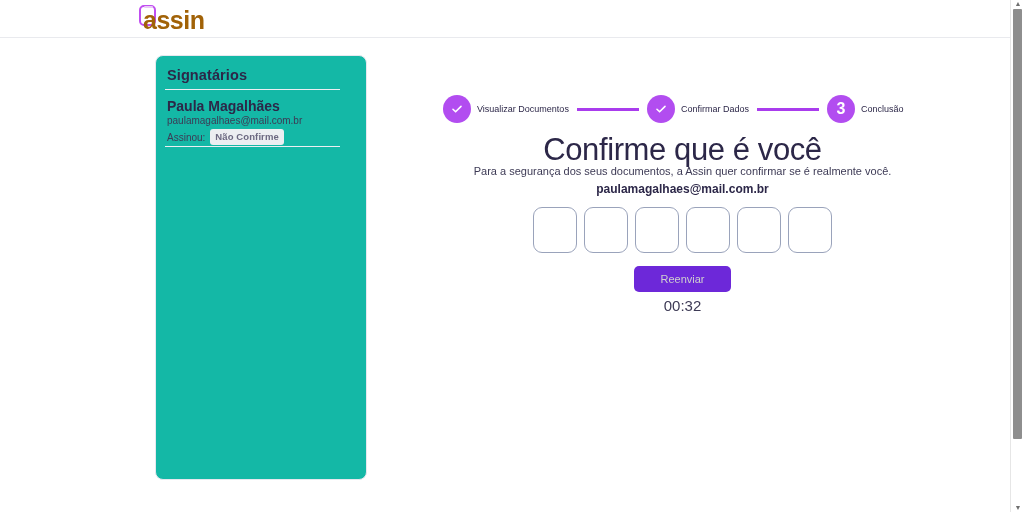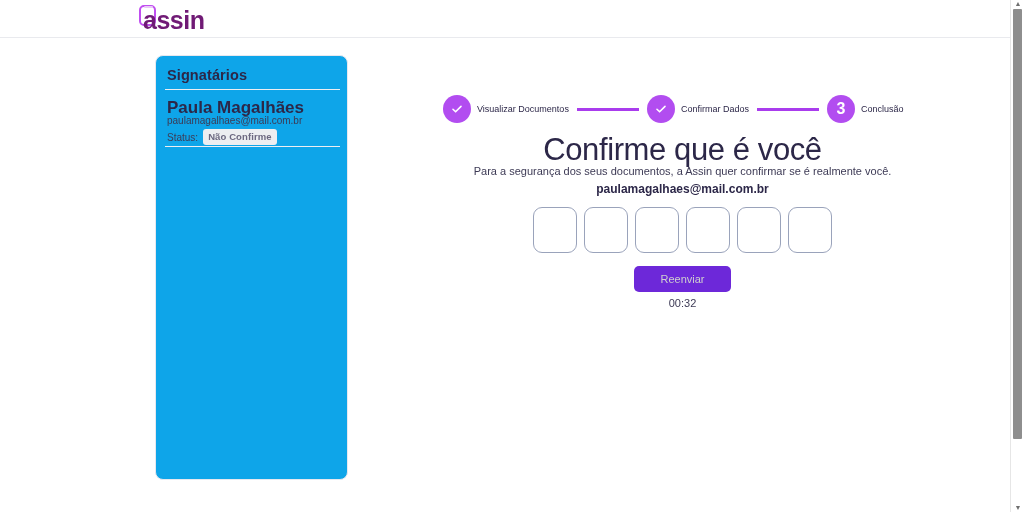--- a/index.html
+++ b/index.html
@@ -56,32 +56,32 @@
     background: #e9c7f7;
     border-radius: 1px;
   }
   .logo-text {
     position: relative;
     left: 4px;
     top: 1px;
     font-size: 25px;
     font-weight: 600;
     letter-spacing: -0.5px;
-    color: #701a75;
+    color: #a16207;
     z-index: 2;
   }
 
   
   .sidebar-card {
     position: absolute;
     left: 155px;
     top: 55px;
-    width: 193px;
+    width: 212px;
     height: 425px;
-    background: #0ea5e9;
+    background: #14b8a6;
     border: 1px solid #e7e8ef;
     border-radius: 8px;
   }
   .sidebar-title {
     position: absolute;
     left: 11px;
     top: 11px;
     font-size: 14.5px;
     font-weight: bold;
     color: #2c2748;
@@ -94,21 +94,21 @@
     height: 1px;
     background: #eceef2;
   }
   .divider.top { top: 33px; }
   .divider.bottom { top: 90px; }
 
   .signer-name {
     position: absolute;
     left: 11px;
     top: 42px;
-    font-size: 17px;
+    font-size: 14px;
     font-weight: bold;
     color: #2c2748;
   }
   .signer-email {
     position: absolute;
     left: 11px;
     top: 59px;
     font-size: 10px;
     color: #3d3a55;
   }
@@ -257,21 +257,21 @@
     color: #cfcfcf;
     border: none;
     border-radius: 5px;
     font-size: 11px;
     padding: 7px 26px;
     font-family: "Liberation Sans", sans-serif;
     cursor: default;
   }
   .timer {
     margin-top: 5px;
-    font-size: 11px;
+    font-size: 15px;
     color: #3d3a55;
   }
 
   
   .scrollbar {
     position: absolute;
     right: 0;
     top: 0;
     width: 14px;
     height: 512px;
@@ -313,21 +313,21 @@
   </div>
 
   <div class="sidebar-card">
     <div class="sidebar-title">Signatários</div>
     <div class="divider top"></div>
 
     <div class="signer-name">Paula Magalhães</div>
     <div class="signer-email">paulamagalhaes@mail.com.br</div>
 
     <div class="signer-status-row">
-      <span class="signer-status-label">Status:</span>
+      <span class="signer-status-label">Assinou:</span>
       <span class="status-badge">Não Confirme</span>
     </div>
 
     <div class="divider bottom"></div>
   </div>
 
   <div class="main">
 
     <div class="stepper">
 

